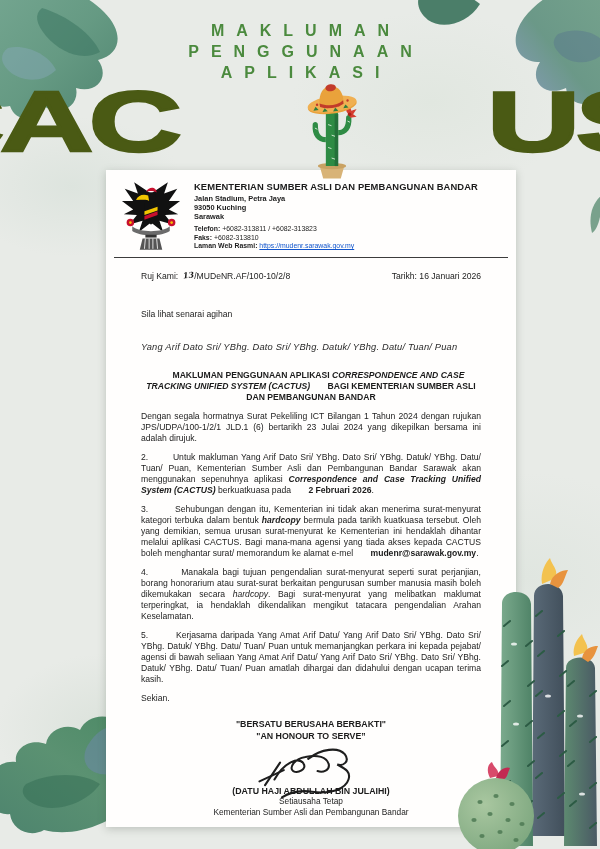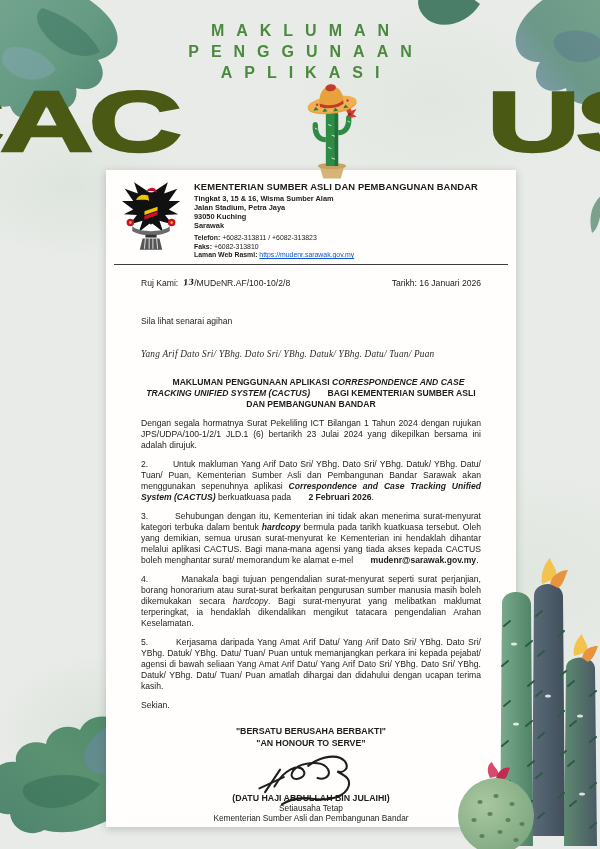--- a/index.html
+++ b/index.html
@@ -33,21 +33,21 @@
   .lh-ministry{font-size:9.4px;font-weight:700;letter-spacing:.1px;}
   .lh-addr{font-size:7.4px;font-weight:700;line-height:9px;margin-top:2px;}
   .lh-contact{font-size:6.9px;line-height:8.6px;margin-top:4px;}
   .lh-contact b{font-weight:700;}
   .lh-link{color:#1155cc;text-decoration:underline;}
   .rule{border:none;border-top:1.2px solid #3c3c3c;margin:4px 8px 0 8px;}
   .content{margin:0 35px;}
   .meta-row{display:flex;justify-content:space-between;font-size:8.6px;margin-top:13px;}
   .ref-hand{font-family:"DejaVu Serif",serif;font-style:italic;font-weight:700;font-size:8px;display:inline-block;transform:rotate(-6deg) translateY(-1px);}
   .note{font-size:8.6px;margin-top:28px;}
-  .salutation{font-family:Liberation Serif, serif;font-style:italic;font-size:9.3px;color:#2a2a2a;margin-top:23px;letter-spacing:.2px;}
+  .salutation{font-family:Liberation Sans, sans-serif;font-style:italic;font-size:9.3px;color:#2a2a2a;margin-top:23px;letter-spacing:.2px;}
   .title{font-size:8.6px;font-weight:700;text-align:center;line-height:11px;margin:18px 4px 0 4px;}
   .para{font-size:8.6px;line-height:11px;text-align:justify;margin:8px 0 0 0;}
   .r-b{font-weight:700;padding-left:15px;} .r-i{font-style:italic;} .r-bi{font-weight:700;font-style:italic;}
   .sekian{font-size:8.6px;margin-top:8px;}
   .motto{font-size:8.8px;font-weight:700;text-align:center;line-height:12px;margin-top:15px;}
   .sig-wrap{text-align:center;margin-top:0px;height:46px;}
   .sig-svg{width:130px;height:60px;margin-bottom:-16px;}
   .sign-name{font-size:8.8px;font-weight:700;text-align:center;margin-top:-2px;position:relative;z-index:1;}
   .sign-line{font-size:8.3px;text-align:center;line-height:10.5px;}
 </style>
@@ -247,21 +247,20 @@
 
         <rect x="26" y="58" width="12" height="3" fill="#333333"></rect>
         <path fill="#555555" d="M23 62 h18 l3 12 h-24 Z"></path>
         <g stroke="#e8e8e8" stroke-width="1">
             <path d="M26 62 l-1 11 M30 62 l0 11 M34 62 l0 11 M38 62 l1 11"></path>
           </g>
       </svg>
       <div class="lh-text">
         <div class="lh-ministry">KEMENTERIAN SUMBER ASLI DAN PEMBANGUNAN BANDAR</div>
         <div class="lh-addr">
-          <div>Tingkat 3, 15 &amp; 16, Wisma Sumber Alam</div>
           <div>Jalan Stadium, Petra Jaya</div>
           <div>93050 Kuching</div>
           <div>Sarawak</div>
         </div>
         <div class="lh-contact">
           <div><b>Telefon:</b> <span>+6082-313811 / +6082-313823</span></div>
           <div><b>Faks:</b> <span>+6082-313810</span></div>
           <div><b>Laman Web Rasmi:</b> <span class="lh-link">https://mudenr.sarawak.gov.my</span></div>
         </div>
       </div>

